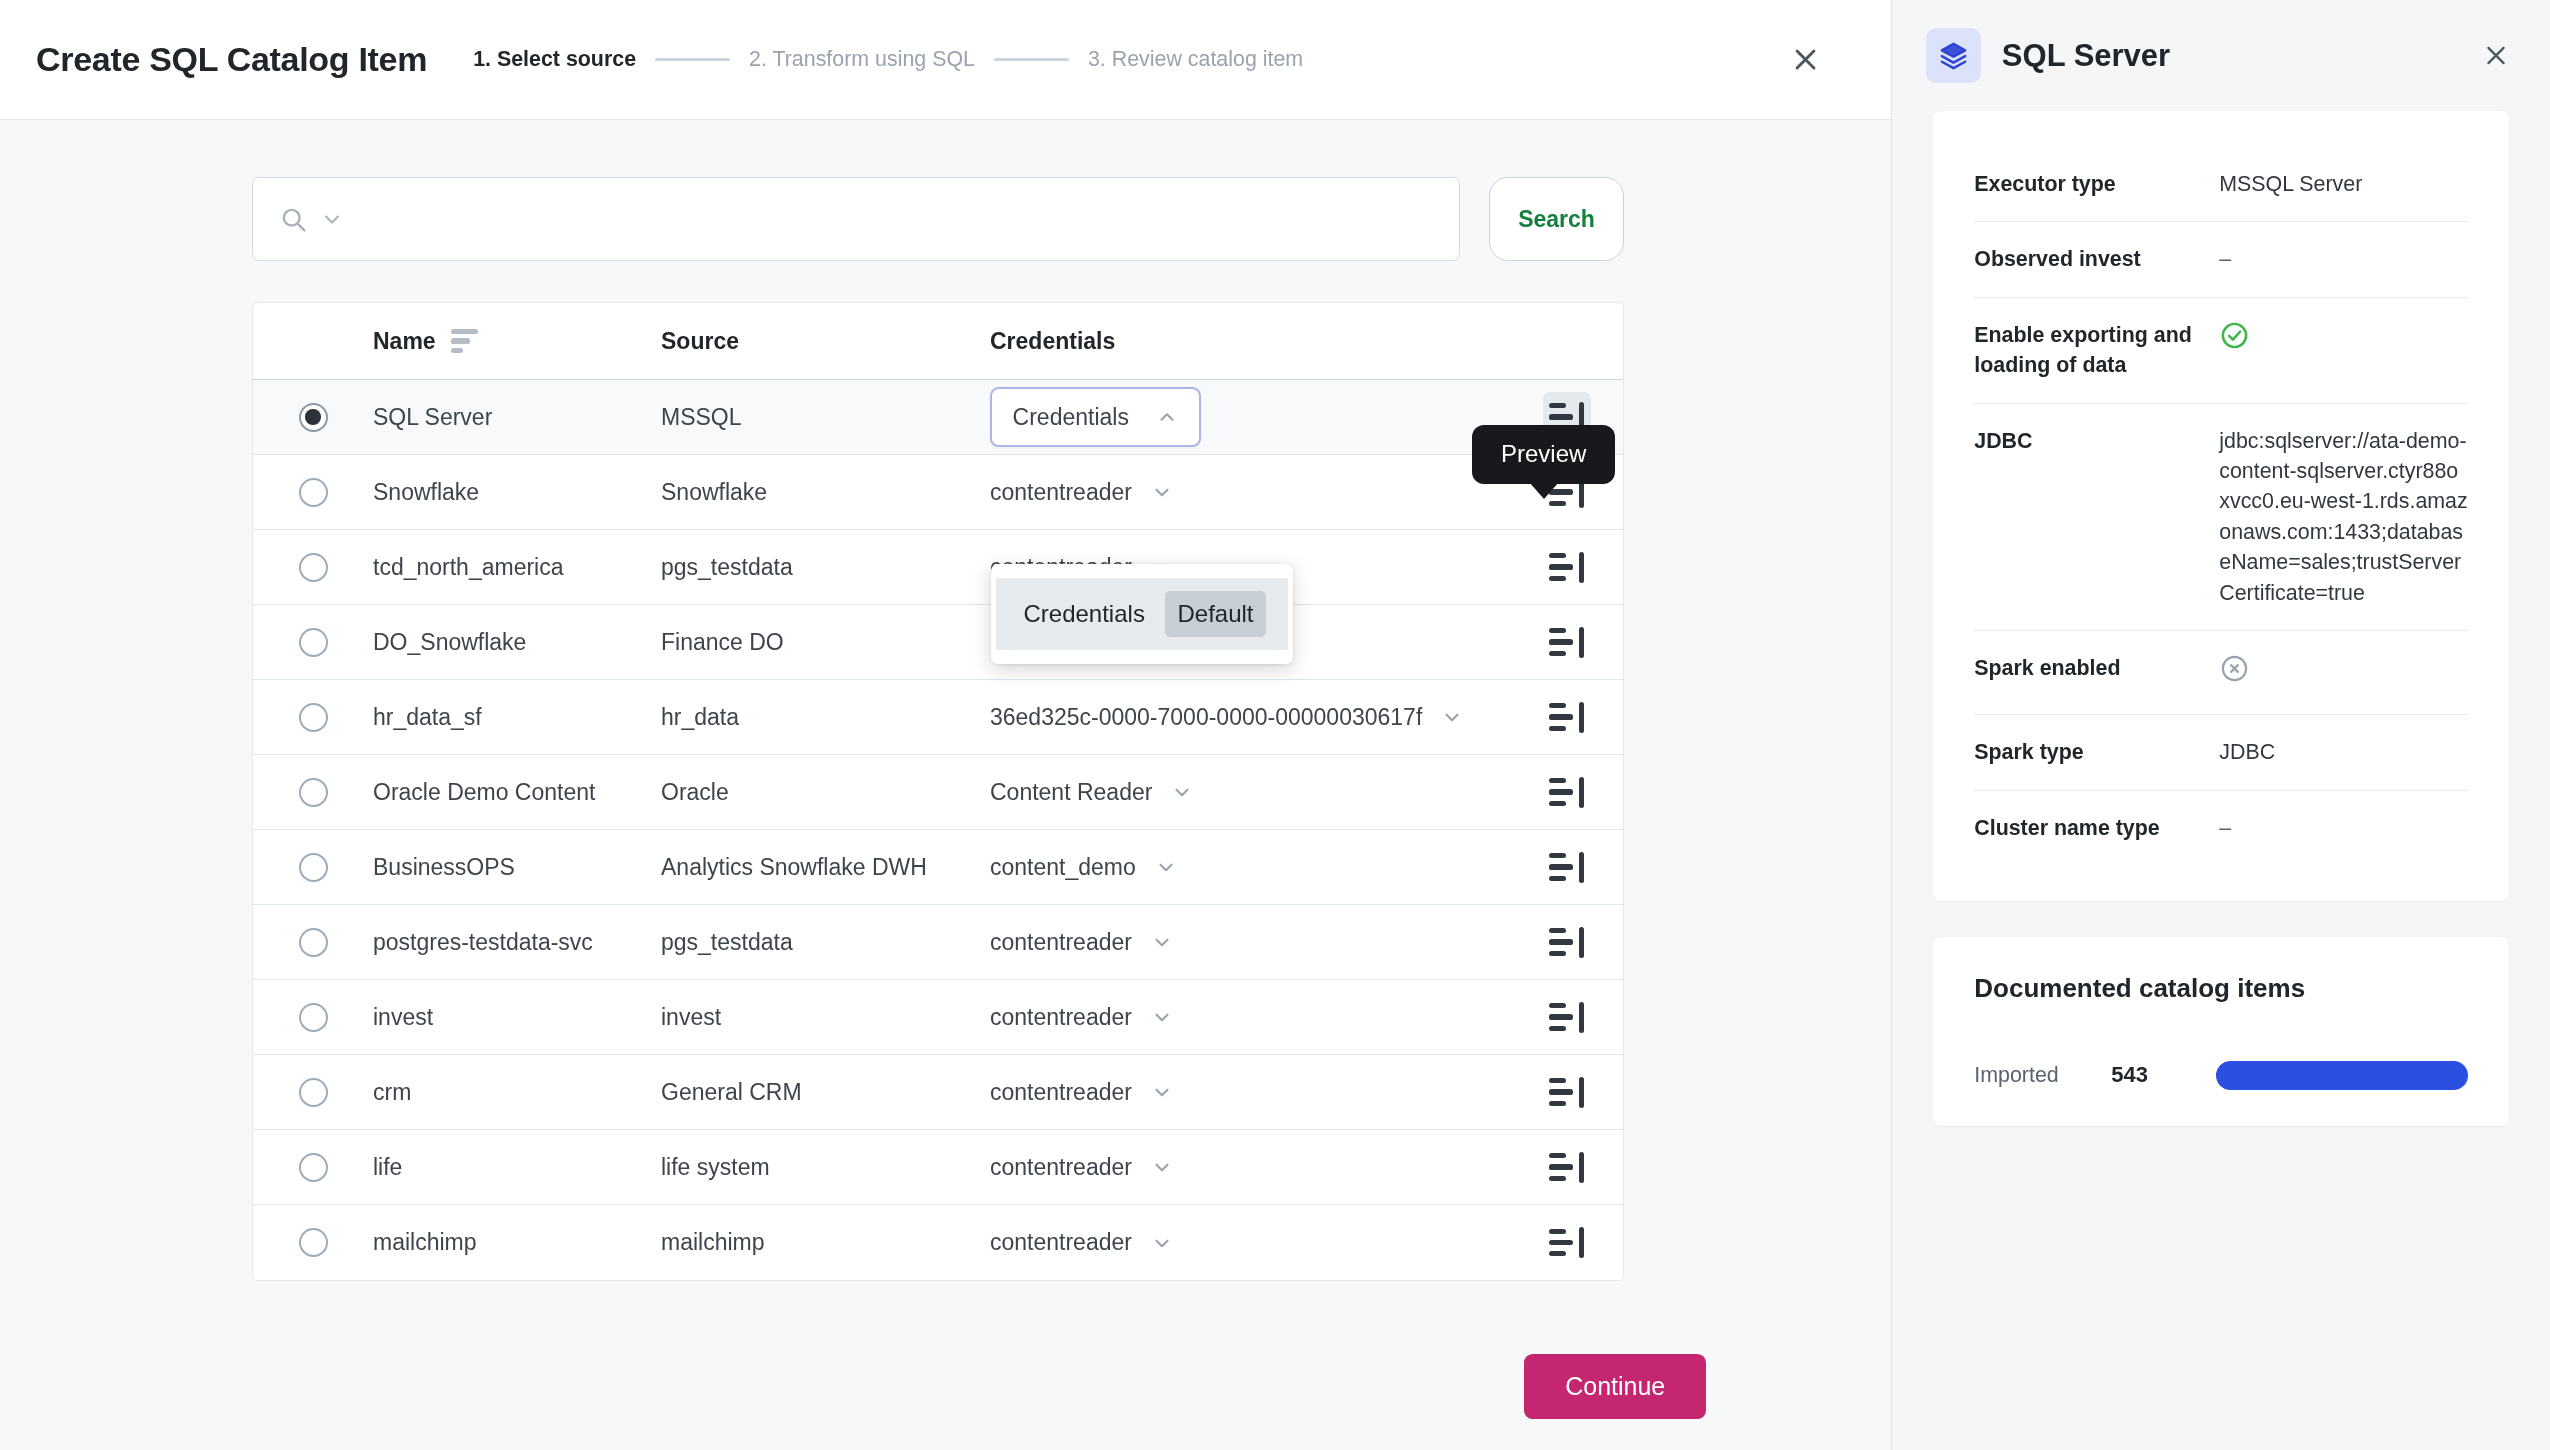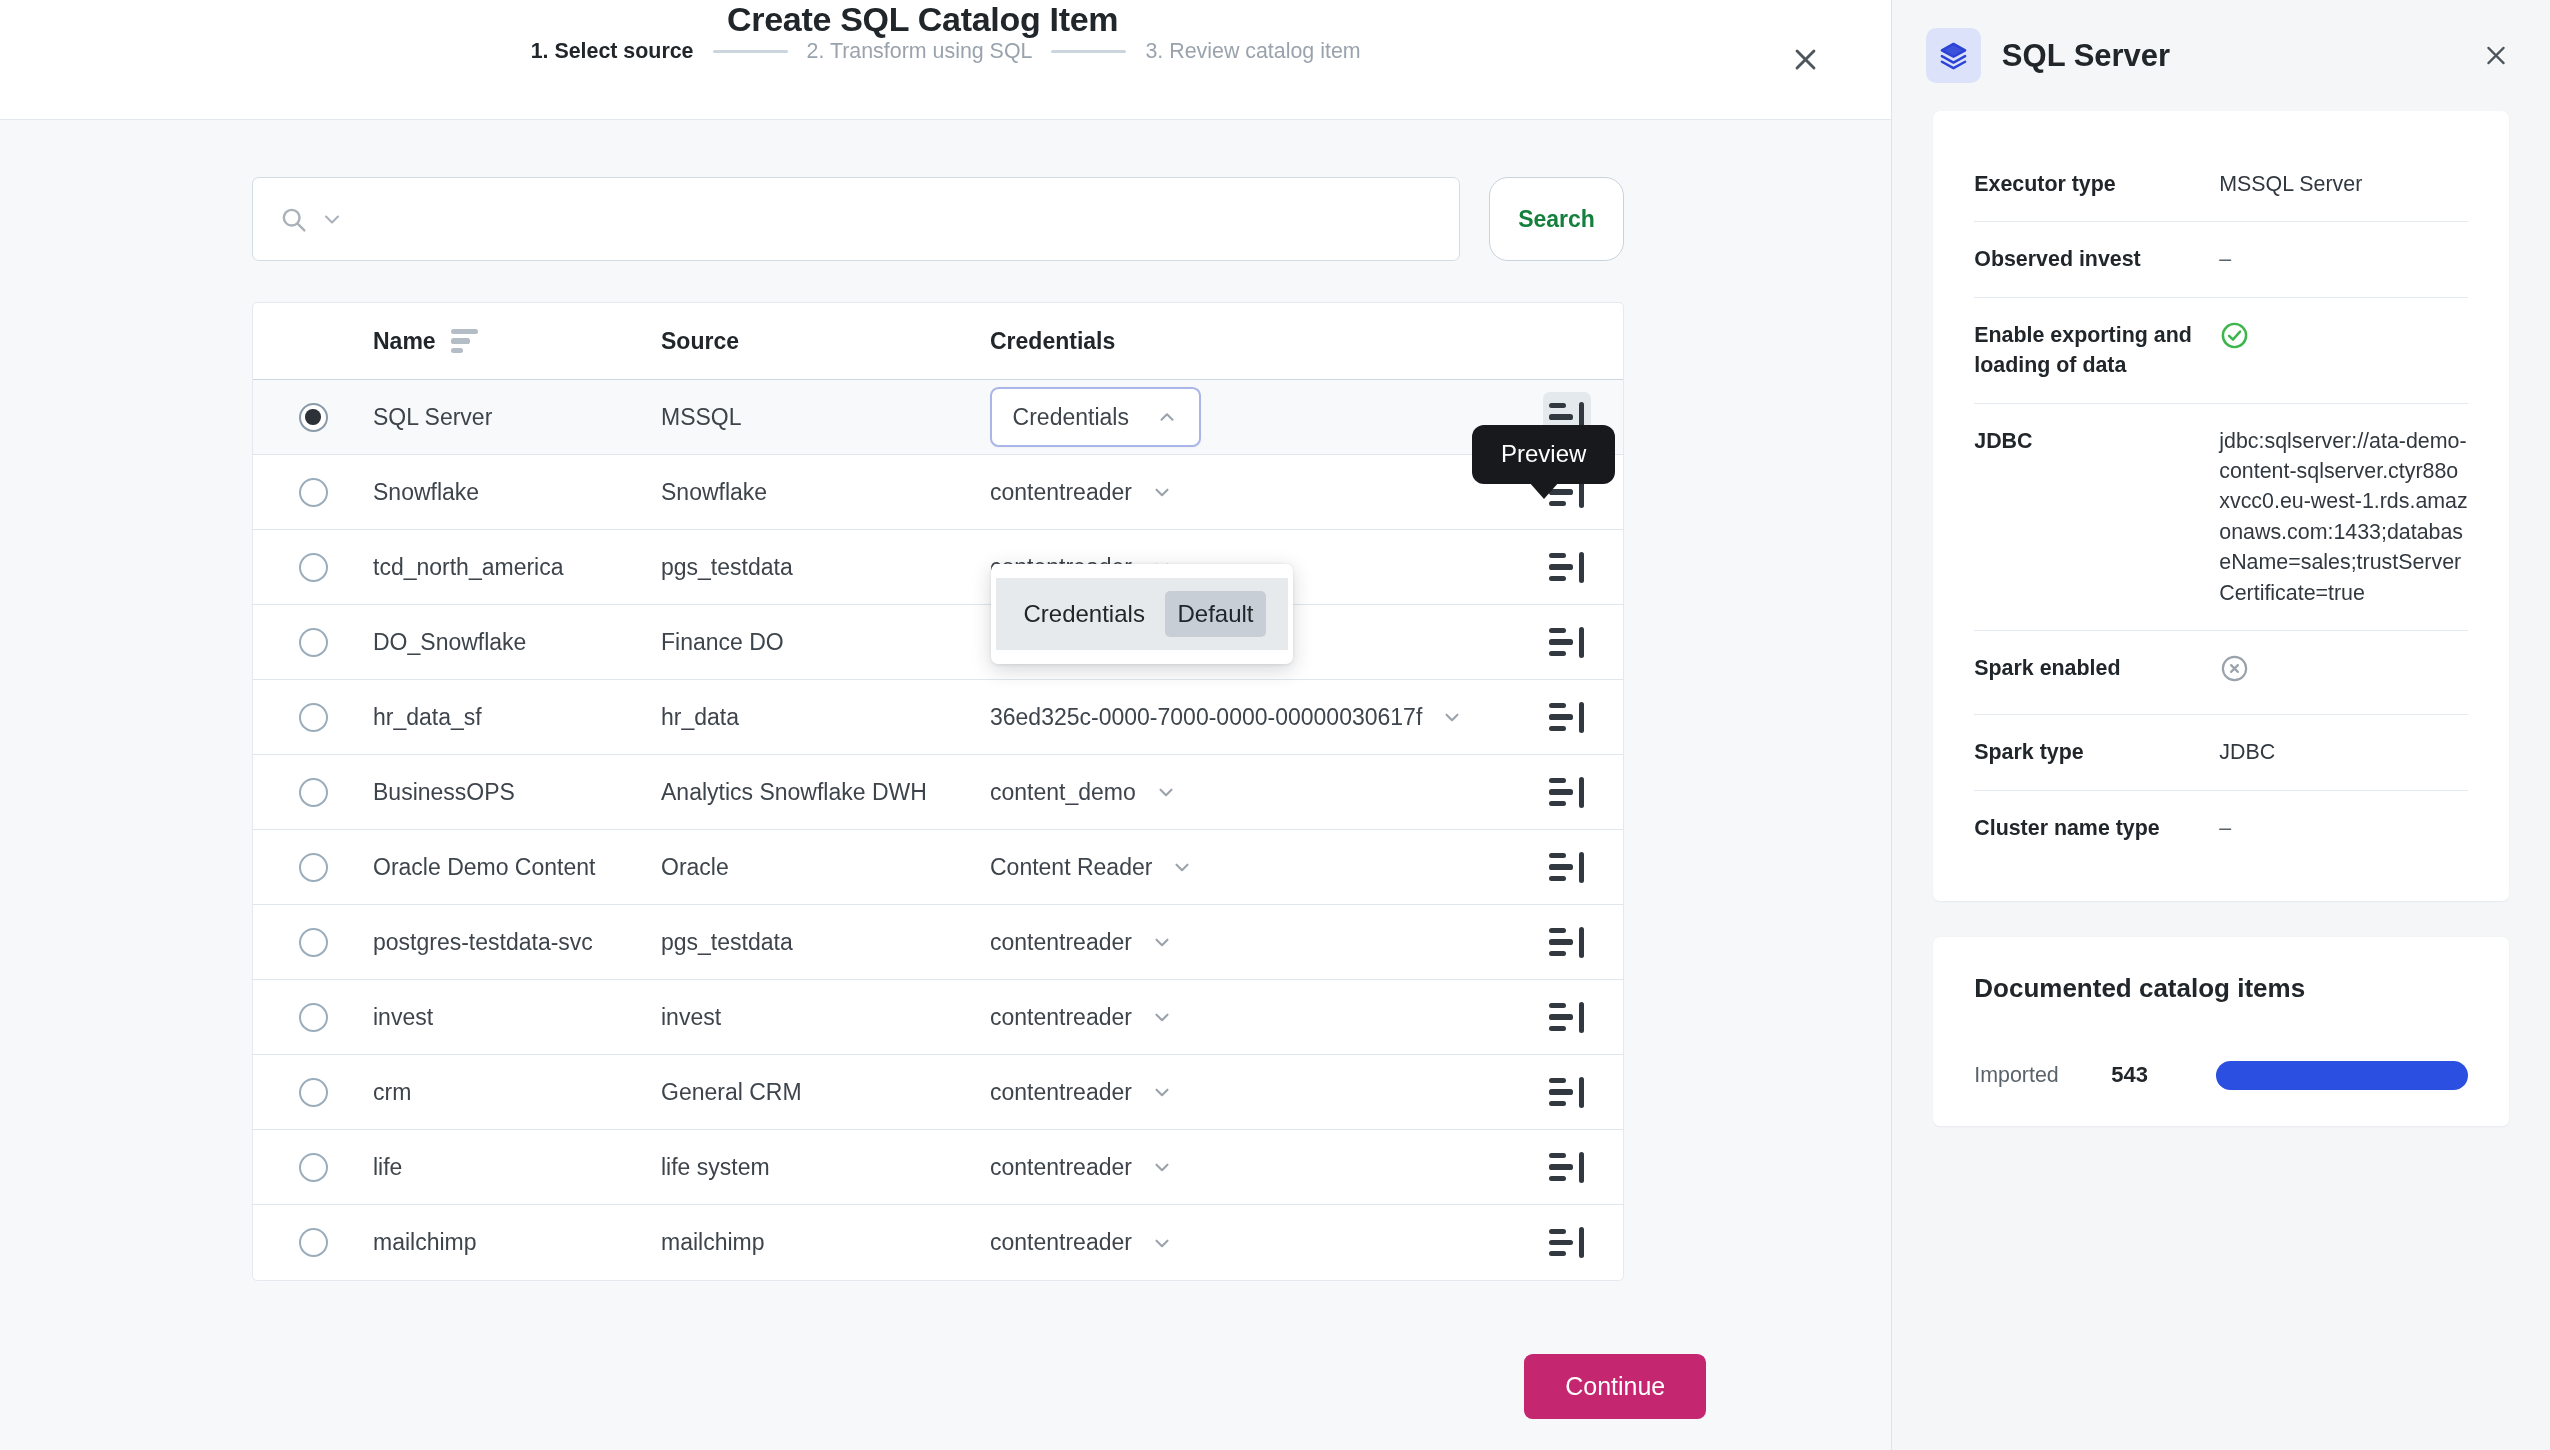--- a/index.html
+++ b/index.html
@@ -18,21 +18,20 @@
     display: flex; flex-direction: column;
     position: relative;
   }
   .modal-header {
     height: 120px; min-height: 120px;
     background: #ffffff;
     border-bottom: 0.9px solid #e2e8ee;
     display: flex; align-items: center;
     padding: 0 36px;
     position: relative;
-    flex-direction: column;
   }
   .modal-title {
     font-size: 34px; font-weight: bold; color: #21262b;
     letter-spacing: -0.3px;
     margin-right: 46px;
   }
   .stepper { display: flex; align-items: center; }
   .step { font-size: 21.4px; color: #9aa3ad; white-space: nowrap; }
   .step.active { color: #21262b; font-weight: bold; }
   .step-line { width: 75px; height: 3.4px; background: #ccd5dd; margin: 0 19px; border-radius: 1.7px; }
@@ -405,53 +404,53 @@
                     <span class="vbar"></span>
                   </span>
                 </span>
             </div>
           </div>
 
           <div class="trow">
             <div class="c-radio">
                 <span class="radio"></span>
               </div>
+            <div class="c-name">Oracle Demo Content</div>
+            <div class="c-source">Oracle</div>
+            <div class="c-cred">
+              <span class="cred-plain">
+                <span>Content Reader</span>
+                <svg class="chev" viewBox="0 0 24 24" fill="none" stroke="#9aa3ac" stroke-width="2.3" stroke-linecap="round" stroke-linejoin="round">
+                    <path d="M6 9.5 L12 15.5 L18 9.5"></path>
+                  </svg>
+              </span>
+            </div>
+            <div class="c-act">
+              <span class="act-btn">
+                  <span class="pv">
+                    <span class="bars">
+                      <i></i>
+                      <i></i>
+                      <i></i>
+                    </span>
+                    <span class="vbar"></span>
+                  </span>
+                </span>
+            </div>
+          </div>
+
+          <div class="trow">
+            <div class="c-radio">
+                <span class="radio"></span>
+              </div>
             <div class="c-name">BusinessOPS</div>
             <div class="c-source">Analytics Snowflake DWH</div>
             <div class="c-cred">
               <span class="cred-plain">
                 <span>content_demo</span>
-                <svg class="chev" viewBox="0 0 24 24" fill="none" stroke="#9aa3ac" stroke-width="2.3" stroke-linecap="round" stroke-linejoin="round">
-                    <path d="M6 9.5 L12 15.5 L18 9.5"></path>
-                  </svg>
-              </span>
-            </div>
-            <div class="c-act">
-              <span class="act-btn">
-                  <span class="pv">
-                    <span class="bars">
-                      <i></i>
-                      <i></i>
-                      <i></i>
-                    </span>
-                    <span class="vbar"></span>
-                  </span>
-                </span>
-            </div>
-          </div>
-
-          <div class="trow">
-            <div class="c-radio">
-                <span class="radio"></span>
-              </div>
-            <div class="c-name">Oracle Demo Content</div>
-            <div class="c-source">Oracle</div>
-            <div class="c-cred">
-              <span class="cred-plain">
-                <span>Content Reader</span>
                 <svg class="chev" viewBox="0 0 24 24" fill="none" stroke="#9aa3ac" stroke-width="2.3" stroke-linecap="round" stroke-linejoin="round">
                     <path d="M6 9.5 L12 15.5 L18 9.5"></path>
                   </svg>
               </span>
             </div>
             <div class="c-act">
               <span class="act-btn">
                   <span class="pv">
                     <span class="bars">
                       <i></i>

